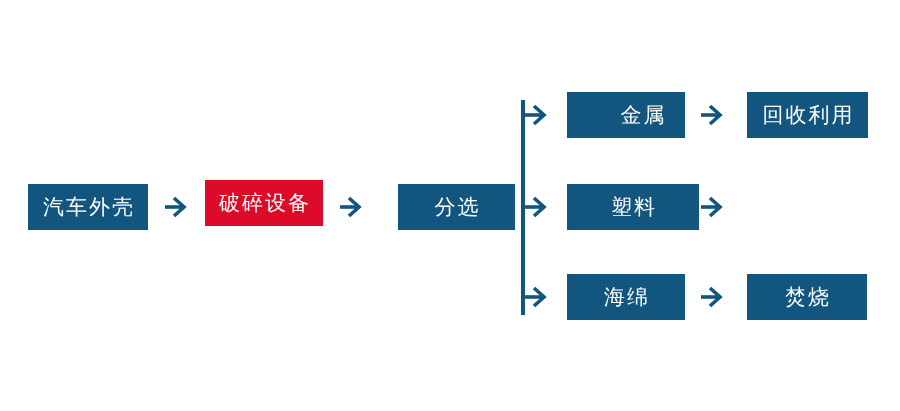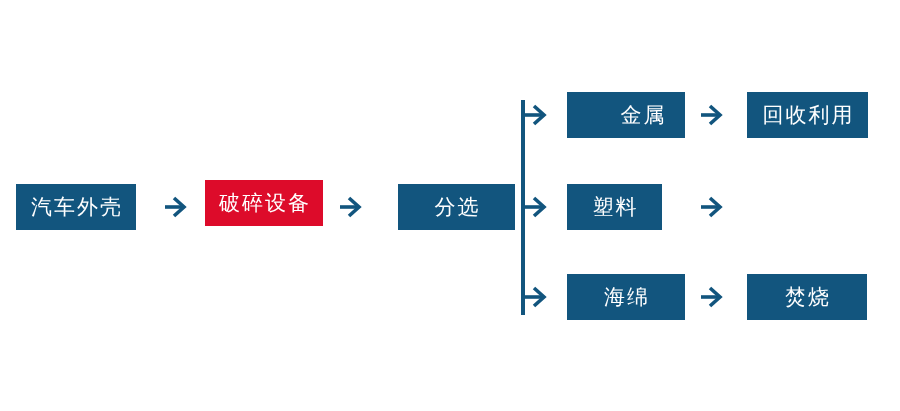--- a/index.html
+++ b/index.html
@@ -25,28 +25,28 @@
     font-size: 21px;
     letter-spacing: 2px;
     text-indent: 2px;
     white-space: nowrap;
     box-sizing: border-box;
   }
   .node.blue { background: var(--node-blue, #12557E); }
   .node.red  { background: var(--node-red, #DD0B2A); }
 
   
-  .n-car     { left: 16px;  top: 184px; width: 120px; }
+  .n-car     { left: 28px;  top: 184px; width: 120px; }
   .n-crusher { left: 205px; top: 180px; width: 118px; }
   .n-sorting { left: 383px; top: 184px; width: 117px; margin-left: 15px; }
 
   
   .n-metal     { left: 567px; top: 92px;  width: 118px; padding-left: 33px; }
   .n-recycle   { left: 747px; top: 92px;  width: 121px; }
-  .n-plastic   { left: 567px; top: 184px; width: 95px; }
+  .n-plastic   { left: 567px; top: 184px; width: 132px; }
   .n-replastic { left: 747px; top: 184px; width: 120px; }
   .n-sponge    { left: 567px; top: 274px; width: 118px; font-family: Liberation Mono, monospace; }
   .n-burn      { left: 747px; top: 274px; width: 120px; }
 
   .arrow {
     position: absolute;
     width: 28px;
     height: 22px;
     color: var(--connector, #12557E);
   }

